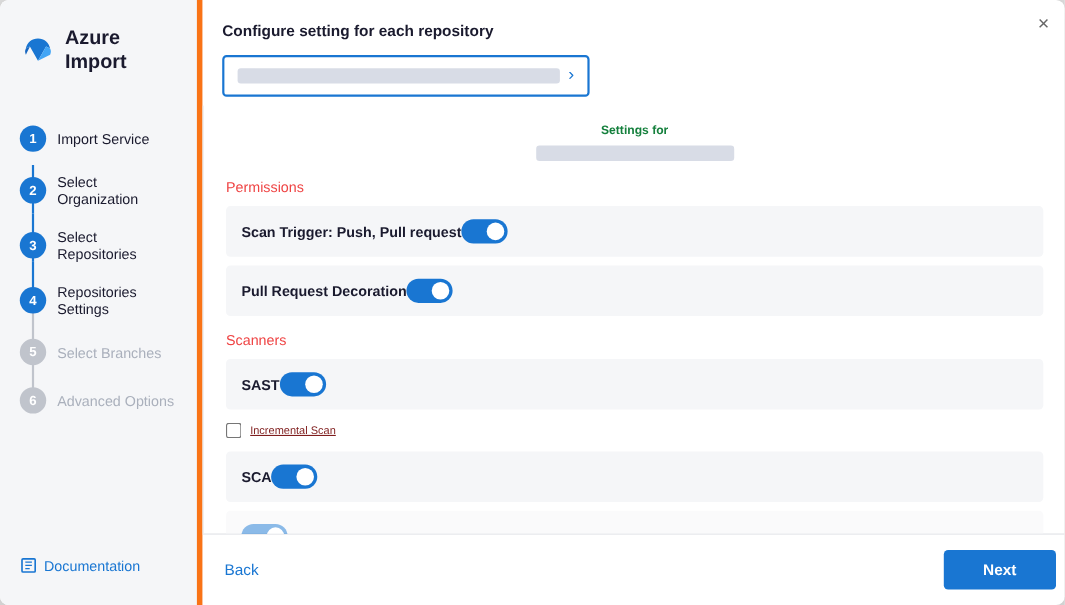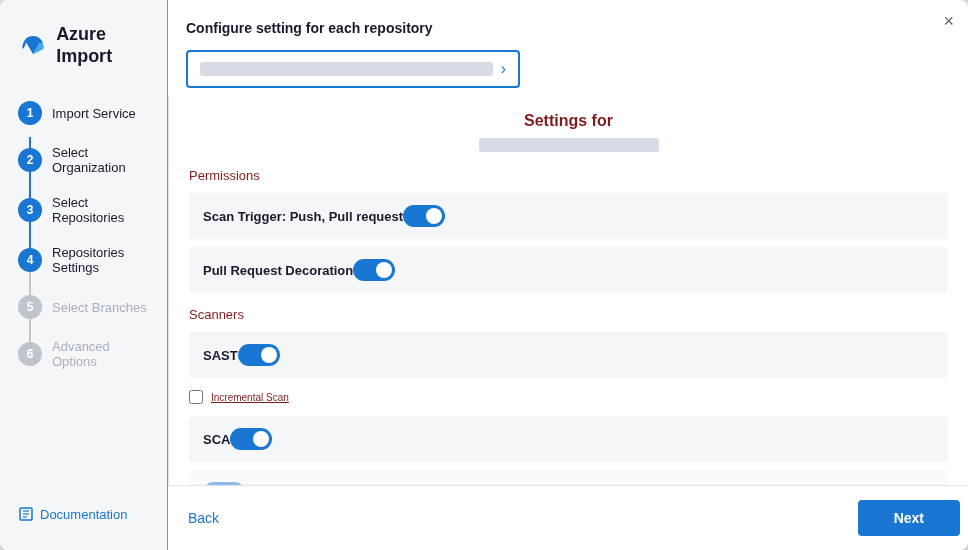--- a/index.html
+++ b/index.html
@@ -30,27 +30,28 @@
       background: none;
       border: none;
       font-size: 18px;
       cursor: pointer;
       color: #666;
       z-index: 10;
       line-height: 1;
     }
     
     .sidebar {
-      width: 168px;
+      width: 184px;
       background: #f5f6f8;
       display: flex;
       flex-direction: column;
       padding: 24px 0 16px 0;
-      border-right: 1px solid #f97316;
+      border-right: 5px solid #f97316;
       flex-shrink: 0;
+      gap: 13px;
     }
     .sidebar-logo {
       display: flex;
       align-items: center;
       gap: 8px;
       padding: 0 18px 24px 18px;
     }
     .sidebar-logo-icon {
       width: 36px;
       height: 36px;
@@ -176,36 +177,36 @@
       overflow: hidden;
     }
     .settings-scroll {
       flex: 1;
       overflow-y: auto;
       padding: 16px 20px;
     }
     .settings-scroll::-webkit-scrollbar { width: 6px; }
     .settings-scroll::-webkit-scrollbar-thumb { background: #c0c4cc; border-radius: 3px; }
     .settings-for-title {
-      font-size: 16px;
+      font-size: 11px;
       font-weight: 600;
-      color: #7f1d1d;
+      color: #15803d;
       text-align: center;
       margin-bottom: 8px;
     }
     .settings-for-repo {
       height: 14px;
       background: #d8dce6;
       border-radius: 3px;
       margin: 0 auto 16px auto;
       width: 180px;
     }
     .settings-section-title {
       font-size: 13px;
-      color: #7f1d1d;
+      color: #ef4444;
       margin-bottom: 10px;
       font-weight: 400;
     }
     .settings-row {
       background: #f5f6f8;
       border-radius: 4px;
       padding: 12px 14px;
       display: flex;
       align-items: center;
       margin-bottom: 8px;

